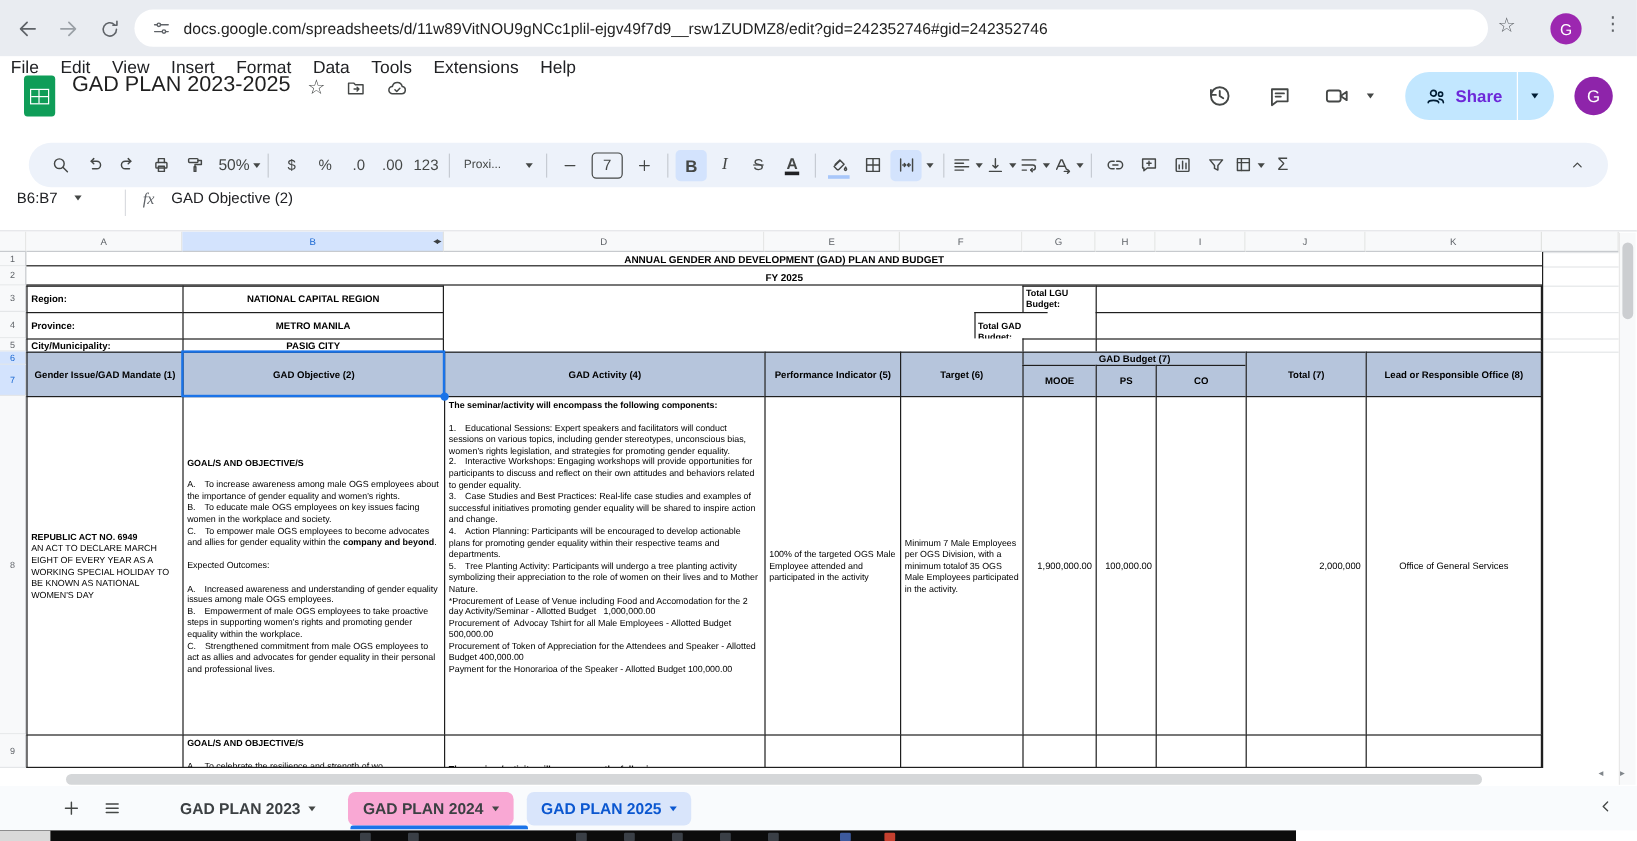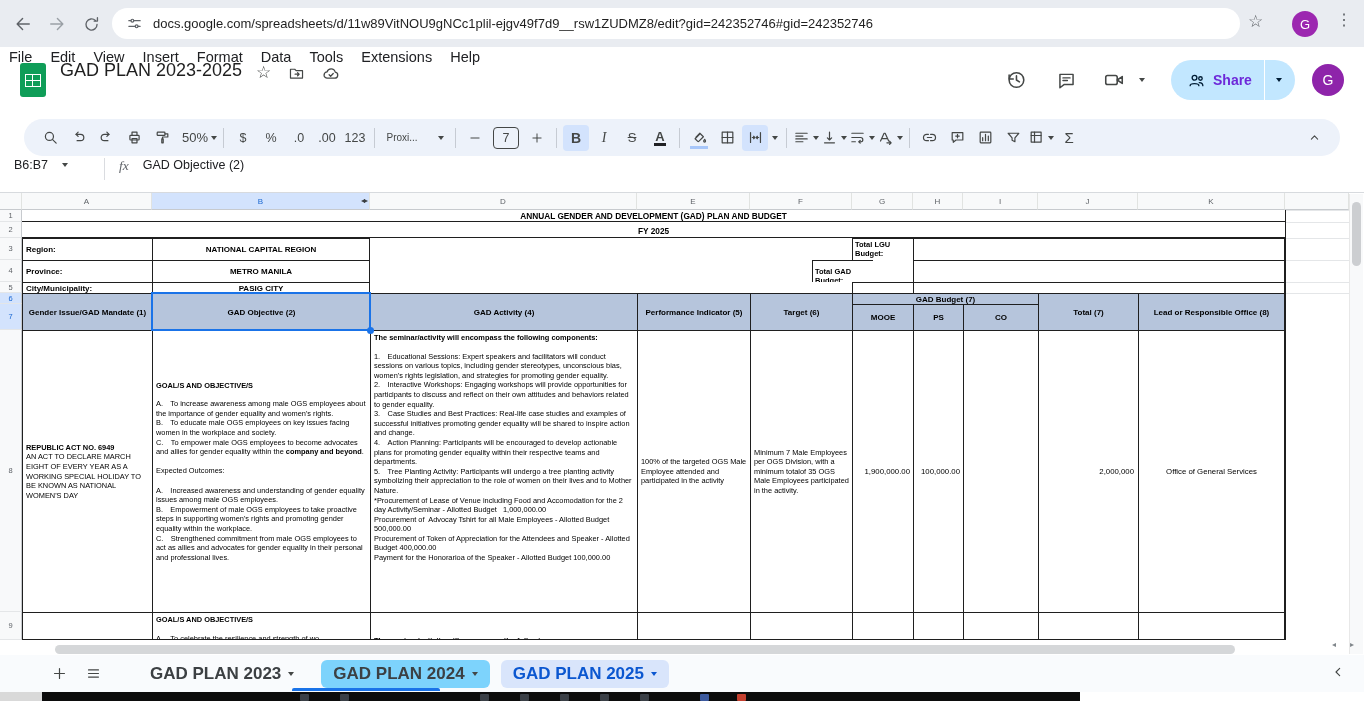--- a/index.html
+++ b/index.html
@@ -74,22 +74,22 @@
   .selbox{position:absolute;border:2px solid #1a73e8;z-index:5}
   .selhandle{position:absolute;width:7px;height:7px;border-radius:50%;background:#1a73e8;z-index:6}
   .hiddenmark{position:absolute;font-size:8px;color:#3c4043;letter-spacing:-1px;z-index:3}
   .vscroll{position:absolute;left:1349px;top:1px;width:14px;height:460px;background:#f8f9fa;border-left:1px solid #e8e8e8}
   .vthumb{position:absolute;left:2px;top:8px;width:9px;height:64px;background:#ccced1;border-radius:5px}
   .hthumb{position:absolute;left:55px;top:452px;width:1180px;height:9px;background:#d5d7d9;border-radius:5px}
   .hscrollarrow{position:absolute;top:447px;font-size:8px;color:#80868b}
   
   .tabbar{left:0;top:655px;width:1364px;height:37px;background:#f9fbfd;display:flex;align-items:center}
   .tab{display:flex;align-items:center;gap:7px;height:28px;padding:0 12px;border-radius:6px;margin:0 3px}
-  .tab .tl{font-size:17px;color:#3c4043;font-weight:bold;white-space:nowrap}
-  .tab.mid{background:#7dd3fc}
+  .tab .tl{font-size:13px;color:#3c4043;font-weight:bold;white-space:nowrap}
+  .tab.mid{background:#f9a8d4}
   .tab.activetab{background:#d9e5fb}
   .tab.activetab .tl{color:#0b57d0}
   .tab.activetab .caret{border-top-color:#0b57d0}
   .tabicon{width:34px;height:34px;display:flex;align-items:center;justify-content:center;color:#444746}
   .activebar{position:absolute;left:292px;top:33px;width:148px;height:3px;background:#1a73e8;border-radius:2px 2px 0 0}
   .tabchev{position:absolute;right:18px;top:9px;font-size:14px;color:#444746}
   
   .taskbar{left:0;top:692px;width:1080px;height:9px;background:#0c0c0c;overflow:hidden}
   .tb-left{position:absolute;left:0;top:0;width:42px;height:9px;background:#d9d9d9}
   .tb-ico{position:absolute;top:2px;width:9px;height:7px;border-radius:1px;background:#3a3f46}

